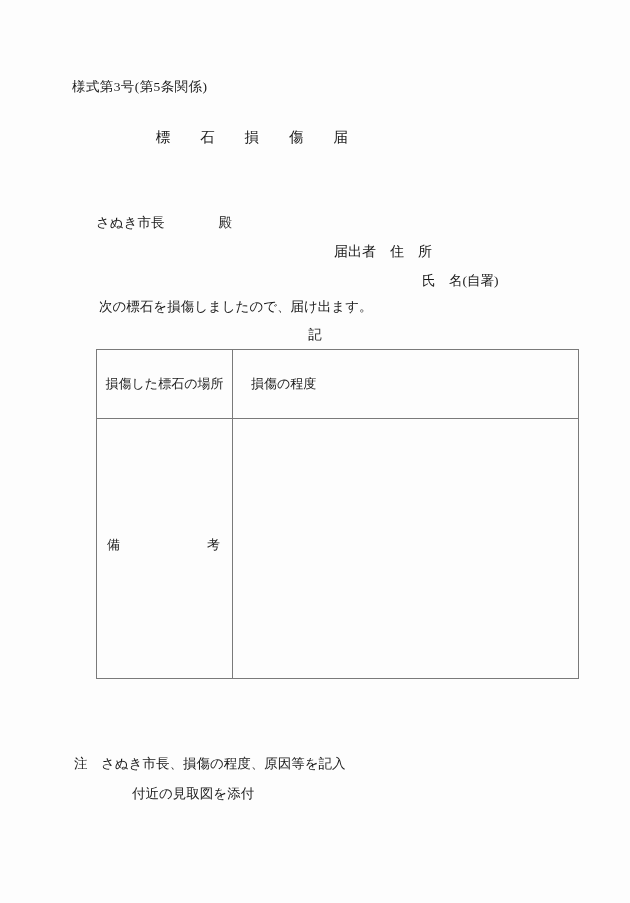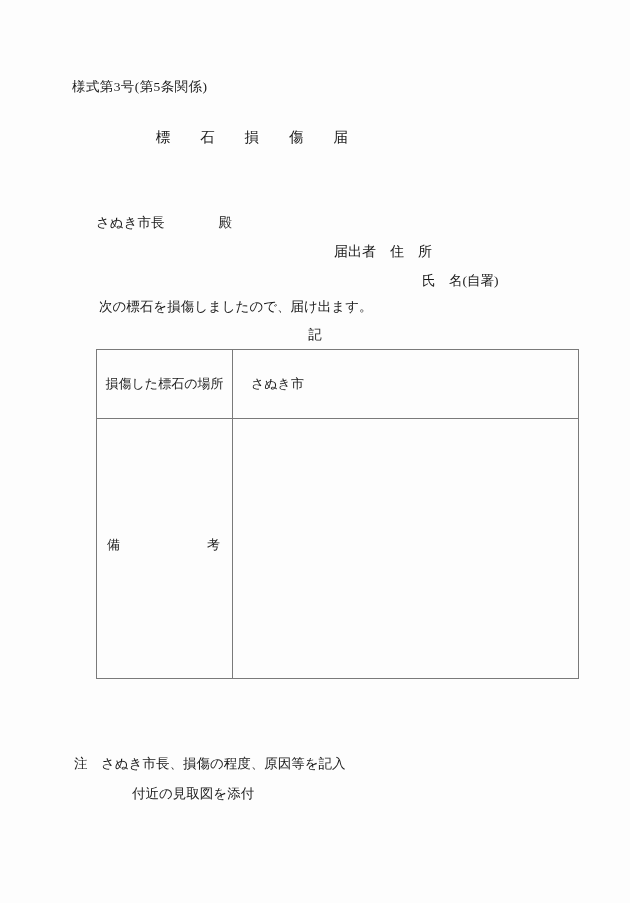--- a/index.html
+++ b/index.html
@@ -183,21 +183,21 @@
 
   <div class="abs" id="ki-marker">記</div>
 
   <table class="abs" id="form-table">
     <tbody>
       <tr class="row-1">
         <td class="col-label">
           <div class="label-inner">損傷した標石の場所</div>
         </td>
         <td class="col-value">
-          <div class="value-inner">さぬき市</div>
+          <div class="value-inner">損傷の程度</div>
         </td>
       </tr>
       <tr class="row-3">
         <td class="col-label">
           <div id="remarks-label">
             <span>備</span>
             <span>考</span>
           </div>
         </td>
         <td class="col-value">

